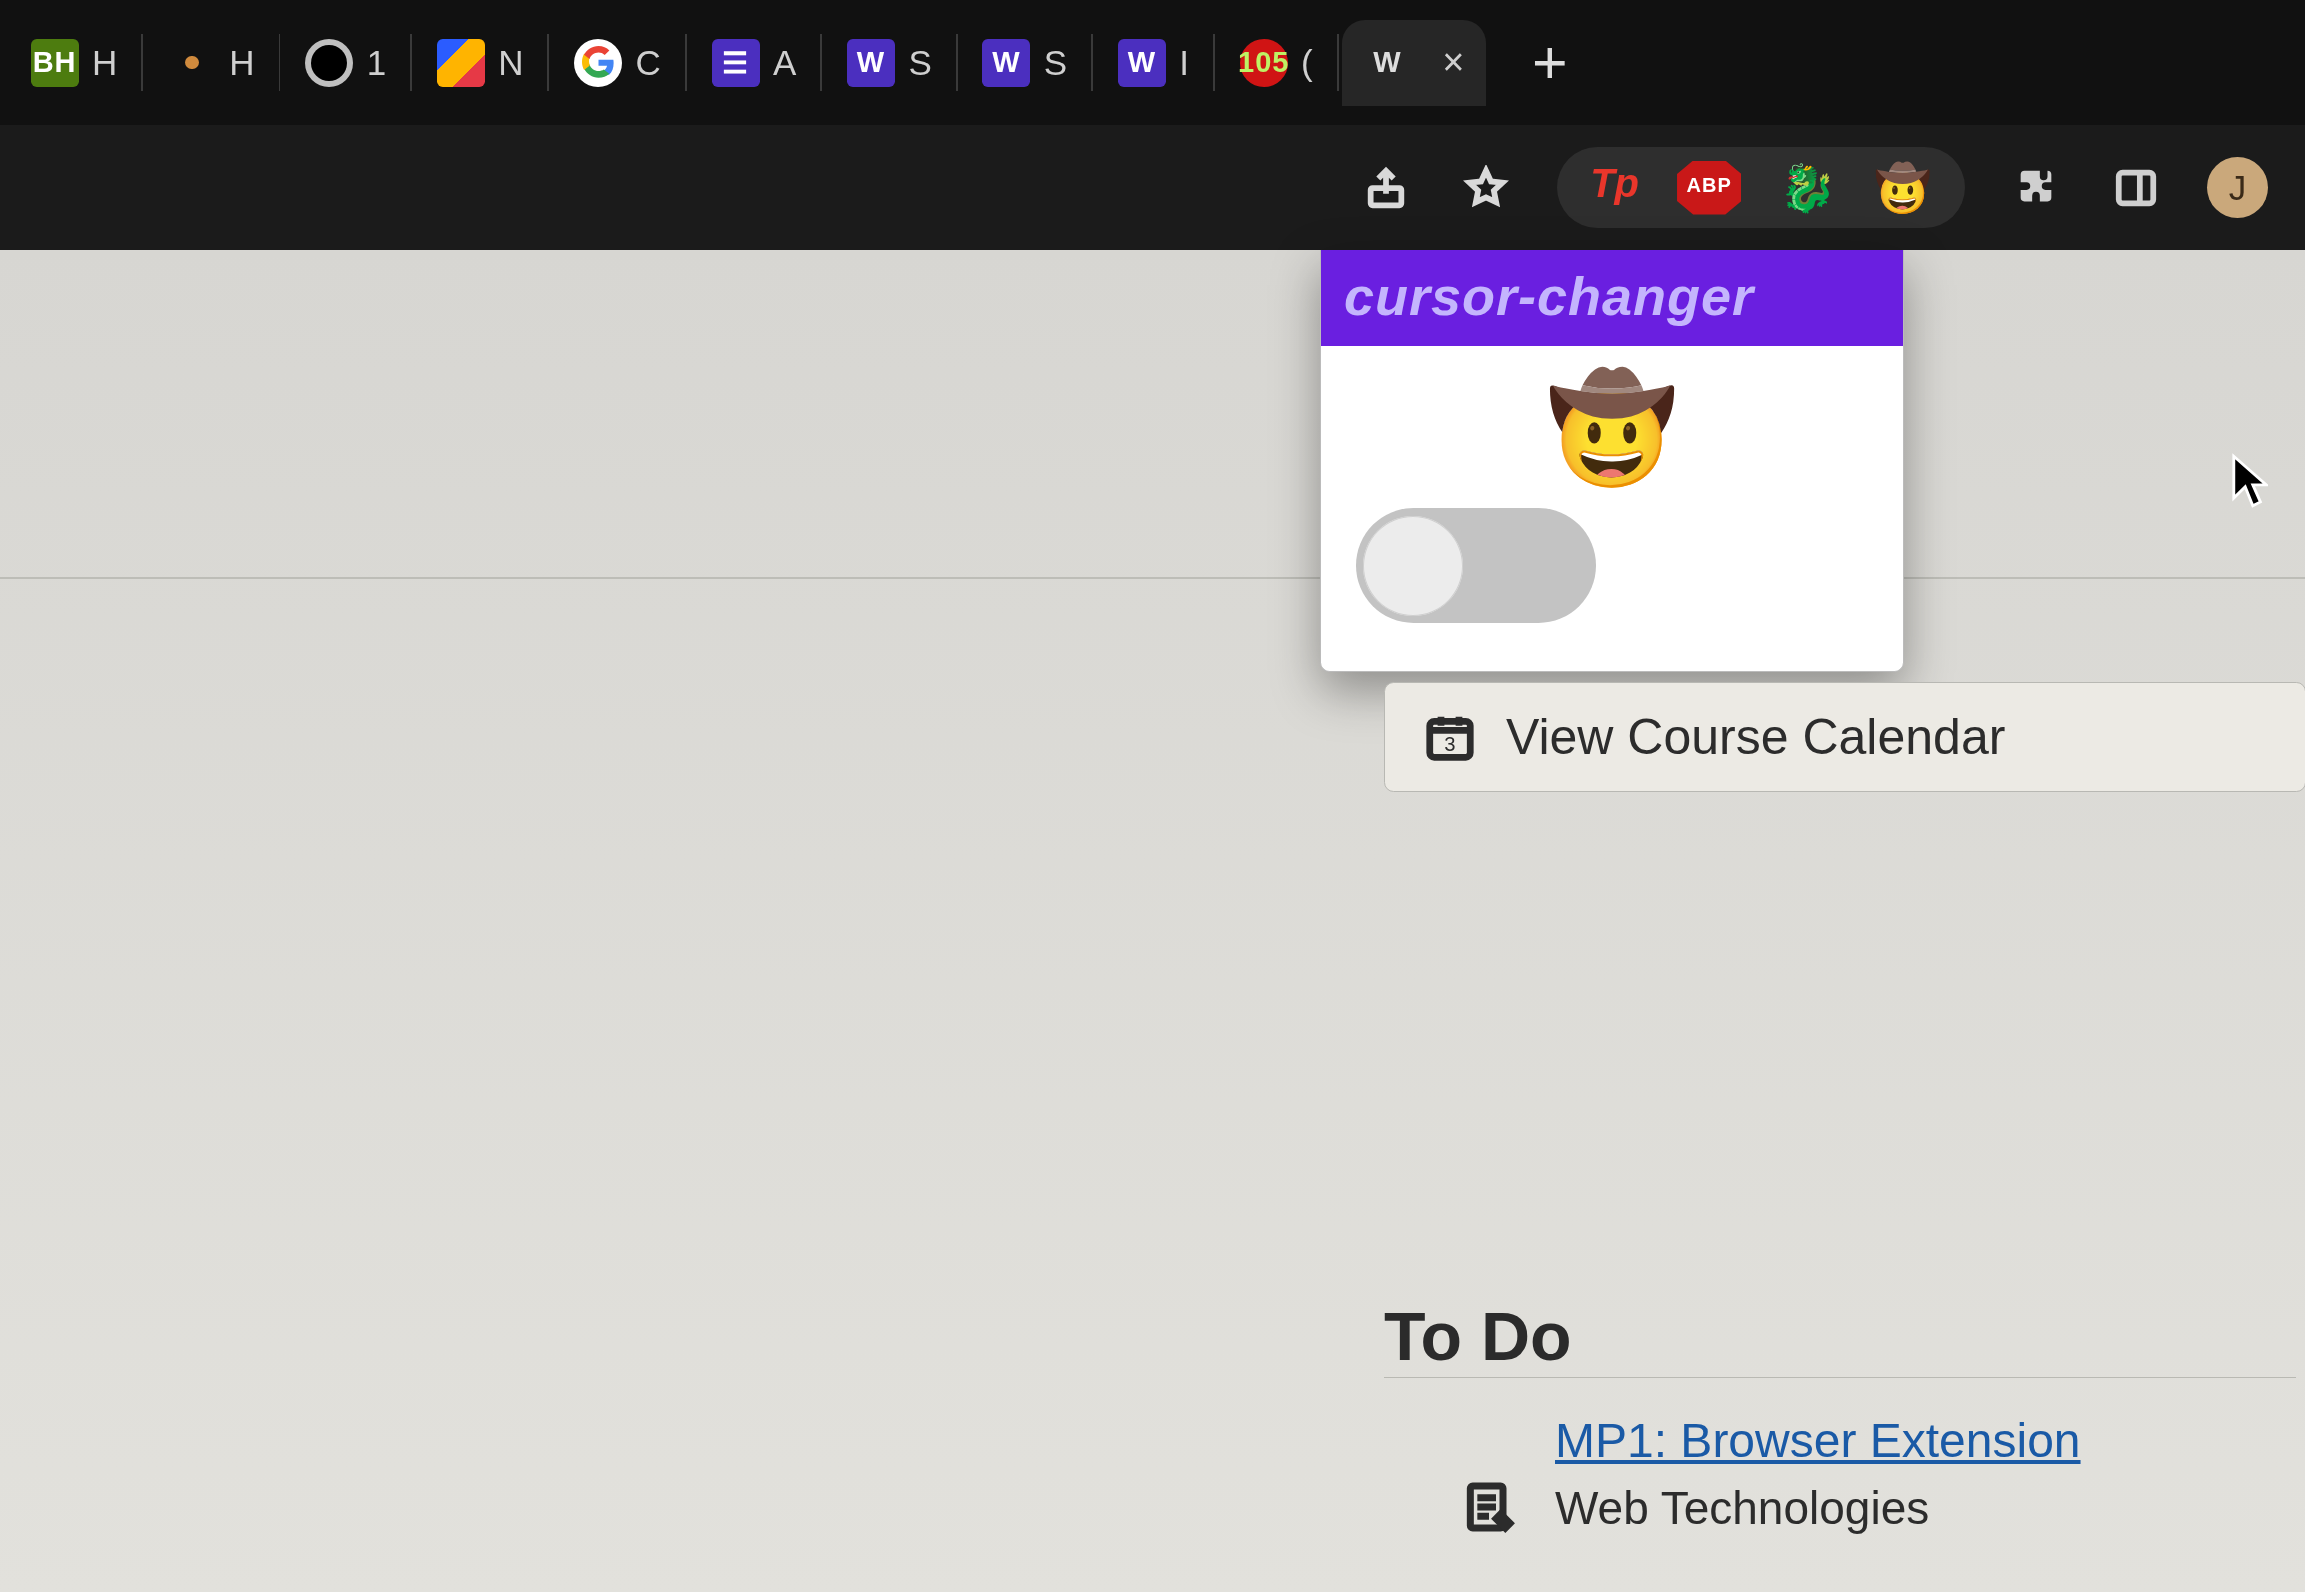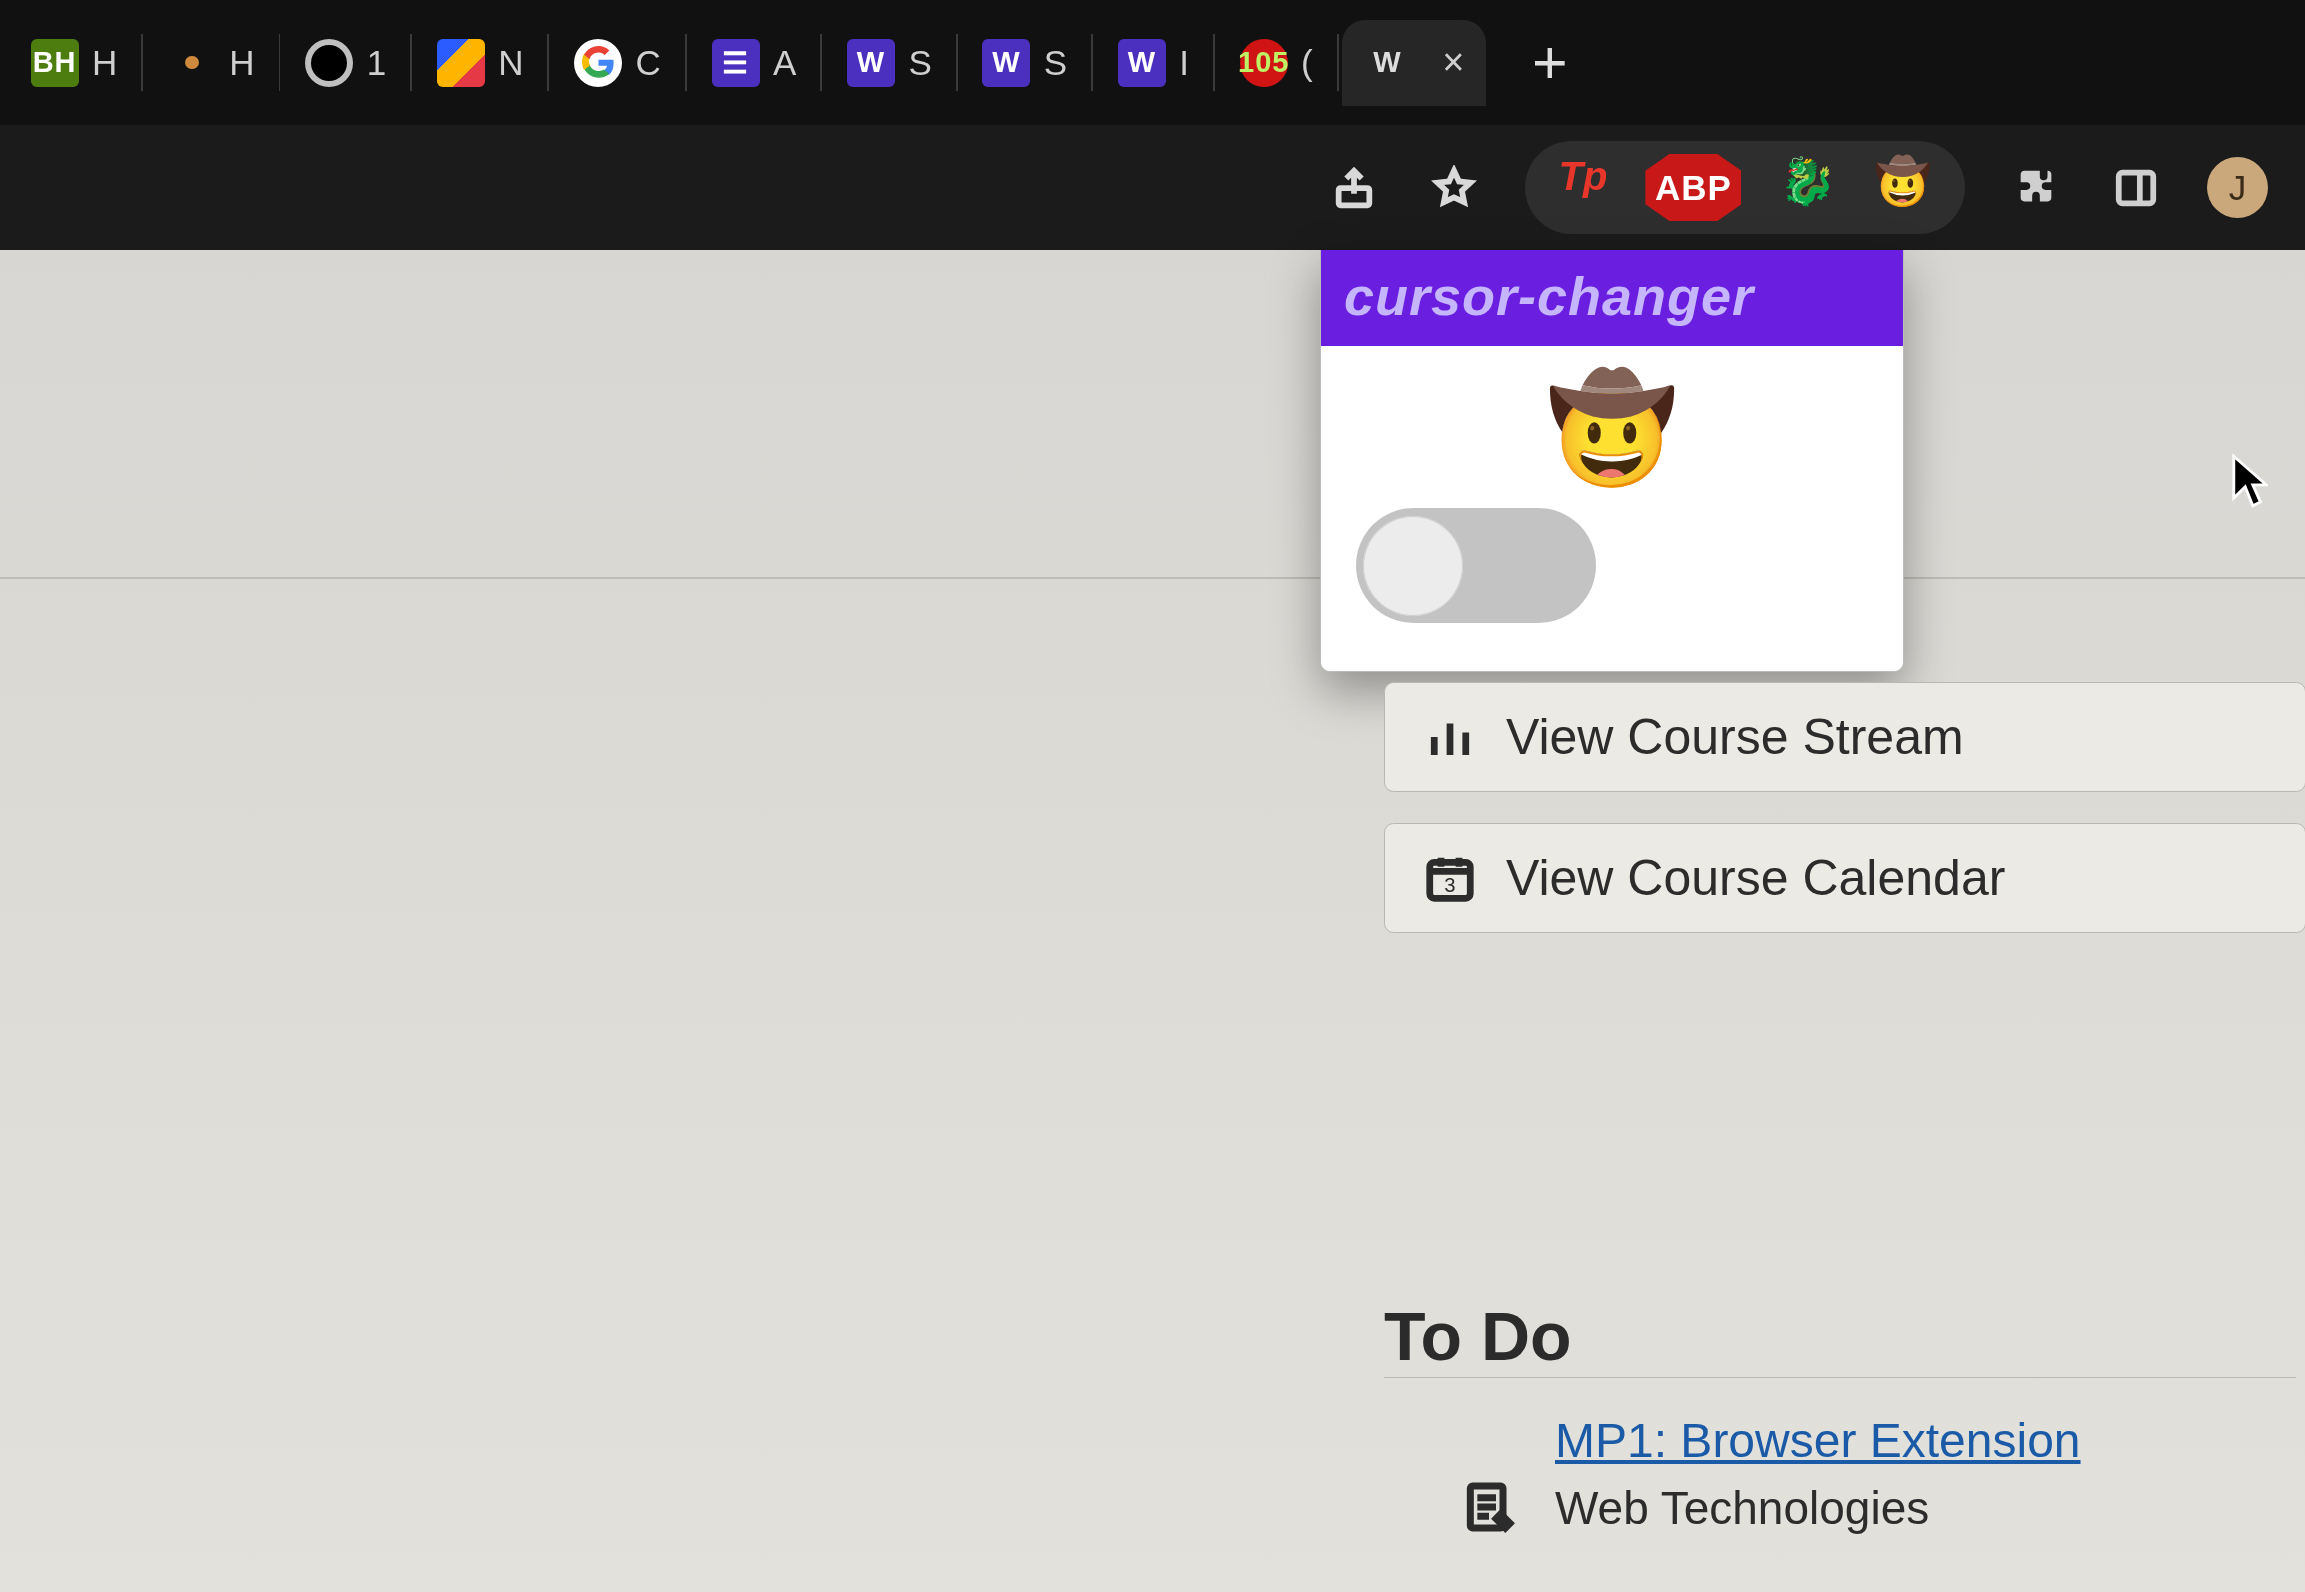--- a/index.html
+++ b/index.html
@@ -35,21 +35,21 @@
   
   
   .toolbar {
     height:125px; background:#1b1b1b; display:flex; align-items:center;
     justify-content:flex-end; padding:0 38px; gap:42px;
   }
   .tbtn { width:58px; height:58px; display:flex; align-items:center; justify-content:center; color:#d9d9d9; }
   .tbtn svg{ width:46px; height:46px; stroke:#d9d9d9; fill:none; stroke-width:3; }
   .ext-pill { display:flex; gap:38px; background:#2e2e2e; border-radius:58px; padding:13.4px 33px; }
   .tp   { color:#e9362b; font-weight:800; font-size:40px; font-style:italic; }
-  .abp  { color:#fff; background:#c91818; font-weight:800; font-size:35px; padding:13.4px 9.6px; clip-path: polygon(25% 0,75% 0,100% 25%,100% 75%,75% 100%,25% 100%,0 75%,0 25%); letter-spacing:1px;}
+  .abp  { color:#fff; background:#c91818; font-weight:800; font-size:20px; padding:13.4px 9.6px; clip-path: polygon(25% 0,75% 0,100% 25%,100% 75%,75% 100%,25% 100%,0 75%,0 25%); letter-spacing:1px;}
   .dragon{ color:#2fb47a; font-size:46px;}
   .cowboy{ font-size:46px; }
   .puzzle svg{ fill:#cfcfcf; stroke:none; width:46px;height:46px;}
   .panels svg{ stroke:#cfcfcf; }
   .avatar{ width:61px;height:61px;border-radius:50%;background:#caa87b;color:#3a2a18;display:flex;align-items:center;justify-content:center;font-size:35px;font-weight:500;}
   
   
   .page {
     position:relative; height:calc(1593px - 250px);
     background:linear-gradient(180deg,#d7d6d2 0%,#e2e1dc 100%);
@@ -213,26 +213,20 @@
     <div class="popup-body">
       <div class="popup-emoji">🤠</div>
       <div class="switch">
         <div class="knob"></div>
       </div>
     </div>
   </div>
 
   <div class="sidegroup">
     <div class="sbtn">
-      <svg viewBox="0 0 24 24">
-          <path d="M5 20V12M12 20V6M19 20V10"></path>
-        </svg>
-      <span>View Course Stream</span>
-    </div>
-    <div class="sbtn">
       <svg viewBox="0 0 24 24" style="font-size:52px">
         <rect x="3" y="5" width="18" height="16" rx="2"></rect>
           <path d="M3 9h18M8 3v4M16 3v4"></path>
         <text x="12" y="18" text-anchor="middle" font-size="9" stroke="none" fill="#2c2c2c">3</text>
       </svg>
       <span>View Course Calendar</span>
     </div>
   </div>
 
   <div class="todo">

